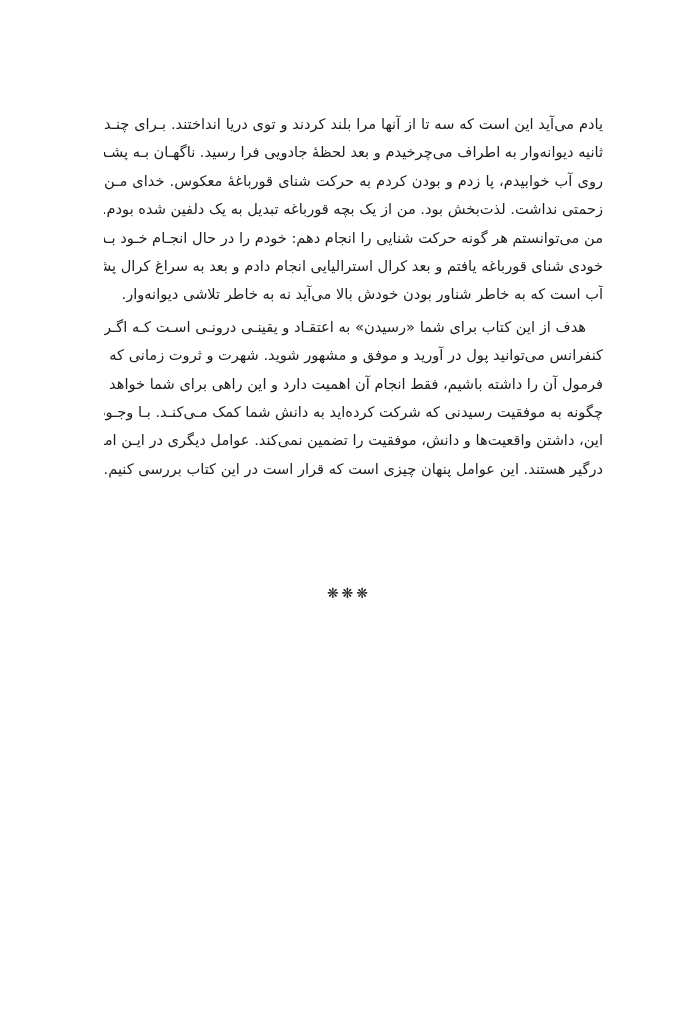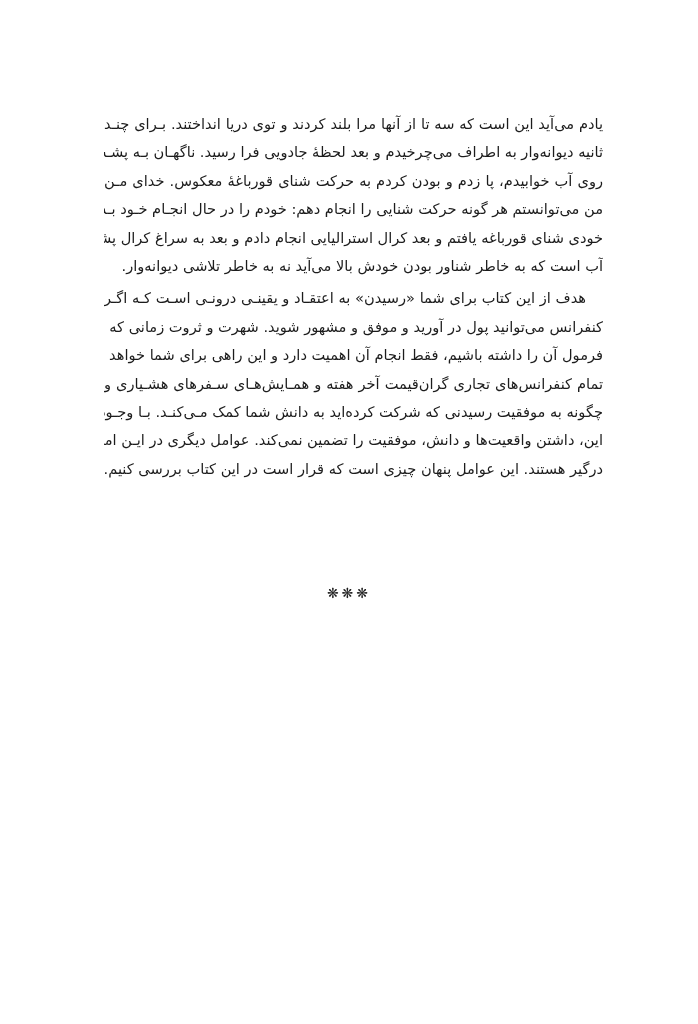--- a/index.html
+++ b/index.html
@@ -66,29 +66,29 @@
 <body>
 
 <div class="page">
 
   <main class="text-block">
 
   <div class="paragraph">
         <div class="line">یادم می‌آید این است که سه تا از آنها مرا بلند کردند و توی دریا انداختند. بـرای چنـد</div>
         <div class="line">ثانیه دیوانه‌وار به اطراف می‌چرخیدم و بعد لحظهٔ جادویی فرا رسید. ناگهـان بـه پشـت</div>
         <div class="line">روی آب خوابیدم، پا زدم و بودن کردم به حرکت شنای قورباغهٔ معکوس. خدای مـن</div>
+        <div class="line">زحمتی نداشت. لذت‌بخش بود. من از یک بچه قورباغه تبدیل به یک دلفین شده بودم.</div>
         <div class="line">من می‌توانستم هر گونه حرکت شنایی را انجام دهم: خودم را در حال انجـام خـود بـه</div>
         <div class="line">خودی شنای قورباغه یافتم و بعد کرال استرالیایی انجام دادم و بعد به سراغ کرال پشت</div>
         <div class="line last">آب است که به خاطر شناور بودن خودش بالا می‌آید نه به خاطر تلاشی دیوانه‌وار.</div>
       </div>
       <div class="paragraph">
         <div class="line indent">هدف از این کتاب برای شما «رسیدن» به اعتقـاد و یقینـی درونـی اسـت کـه اگـر</div>
         <div class="line">کنفرانس می‌توانید پول در آورید و موفق و مشهور شوید. شهرت و ثروت زمانی که مـا</div>
         <div class="line">فرمول آن را داشته باشیم، فقط انجام آن اهمیت دارد و این راهی برای شما خواهد بود.</div>
-        <div class="line">تمام کنفرانس‌های تجاری گران‌قیمت آخر هفته و همـایش‌هـای سـفرهای هشـیاری و</div>
         <div class="line">چگونه به موفقیت رسیدنی که شرکت کرده‌اید به دانش شما کمک مـی‌کنـد. بـا وجـود</div>
         <div class="line">این، داشتن واقعیت‌ها و دانش، موفقیت را تضمین نمی‌کند. عوامل دیگری در ایـن امـر</div>
         <div class="line last">درگیر هستند. این عوامل پنهان چیزی است که قرار است در این کتاب بررسی کنیم.</div>
       </div>
     </main>
 
   <div class="separator">❋❋❋</div>
 
 
 </div>

